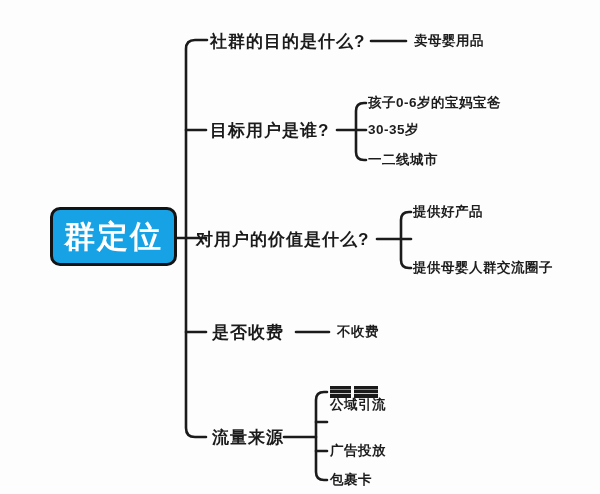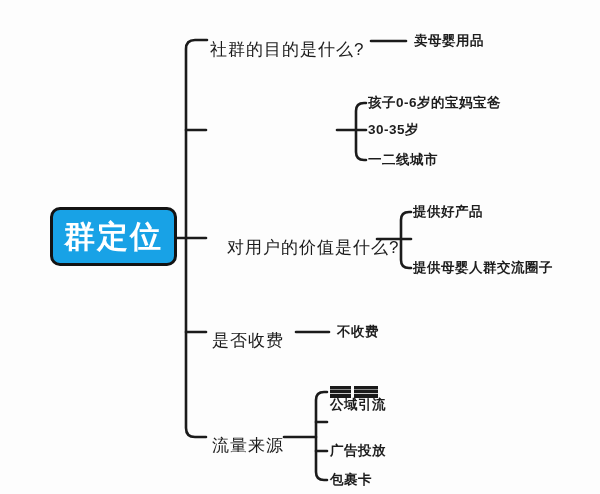--- a/index.html
+++ b/index.html
@@ -39,25 +39,24 @@
     color: #ffffff;
     font-size: 31px;
     font-weight: 700;
     letter-spacing: 2px;
     white-space: nowrap;
   }
   .branch-label {
     position: absolute;
     transform: translateY(-50%);
     font-size: 17px;
-    font-weight: 400;
+    font-weight: 700;
     color: #1b1b1b;
     white-space: nowrap;
     letter-spacing: 1px;
-    margin-top: 8px;
   }
   .child-label {
     position: absolute;
     transform: translateY(-50%);
     font-size: 13.5px;
     font-weight: 700;
     color: #1d1d1d;
     white-space: nowrap;
     letter-spacing: 0.5px;
   }
@@ -113,21 +112,22 @@
     <path d="M 327 392 H 324 Q 316 392 316 400 V 472 Q 316 480 324 480 H 327"></path>
     <path d="M 316 422 H 327"></path>
     <path d="M 316 451 H 327"></path>
   </svg>
 
   <div class="root-node">
     <span>群定位</span>
   </div>
 
   <div class="branch-label" style="left:210px; top:41px">社群的目的是什么?</div>
-  <div class="branch-label" style="left:227px; top:239px">对用户的价值是什么?</div>
+  <div class="branch-label" style="left:210px; top:130px">目标用户是谁?</div>
+  <div class="branch-label" style="left:196px; top:239px">对用户的价值是什么?</div>
   <div class="branch-label" style="left:212px; top:332px">是否收费</div>
   <div class="branch-label" style="left:212px; top:437px">流量来源</div>
 
   <div class="child-label" style="left:414px; top:41px">卖母婴用品</div>
 
   <div class="child-label" style="left:368px; top:103px">孩子0-6岁的宝妈宝爸</div>
   <div class="child-label" style="left:368px; top:130px">30-35岁</div>
   <div class="child-label" style="left:368px; top:160px">一二线城市</div>
 
   <div class="child-label" style="left:413px; top:212px">提供好产品</div>

